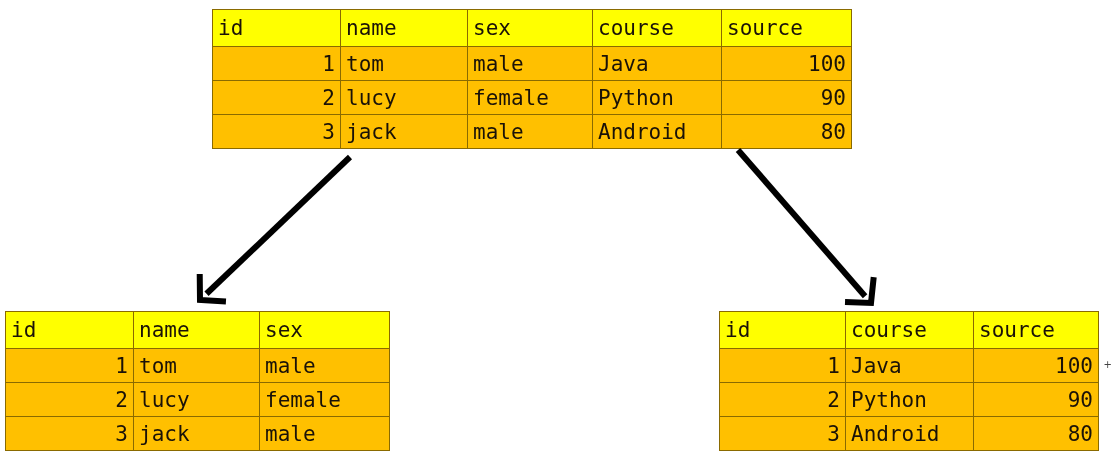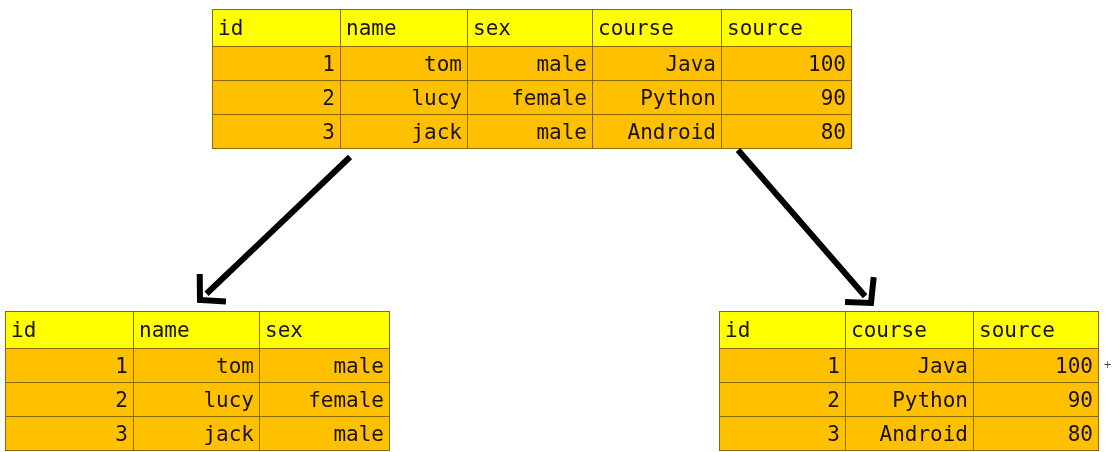--- a/index.html
+++ b/index.html
@@ -45,21 +45,21 @@
   }
   .db-table td {
     background: #ffc000;
     height: 33px;
     font-size: 21px;
   }
   td.num, th.num-h {
     text-align: right;
   }
   td.txt {
-    text-align: right;
+    text-align: left;
   }
 
   
   #table-source {
     left: 212px;
     top: 9px;
   }
   #table-student {
     left: 5px;
     top: 311px;

